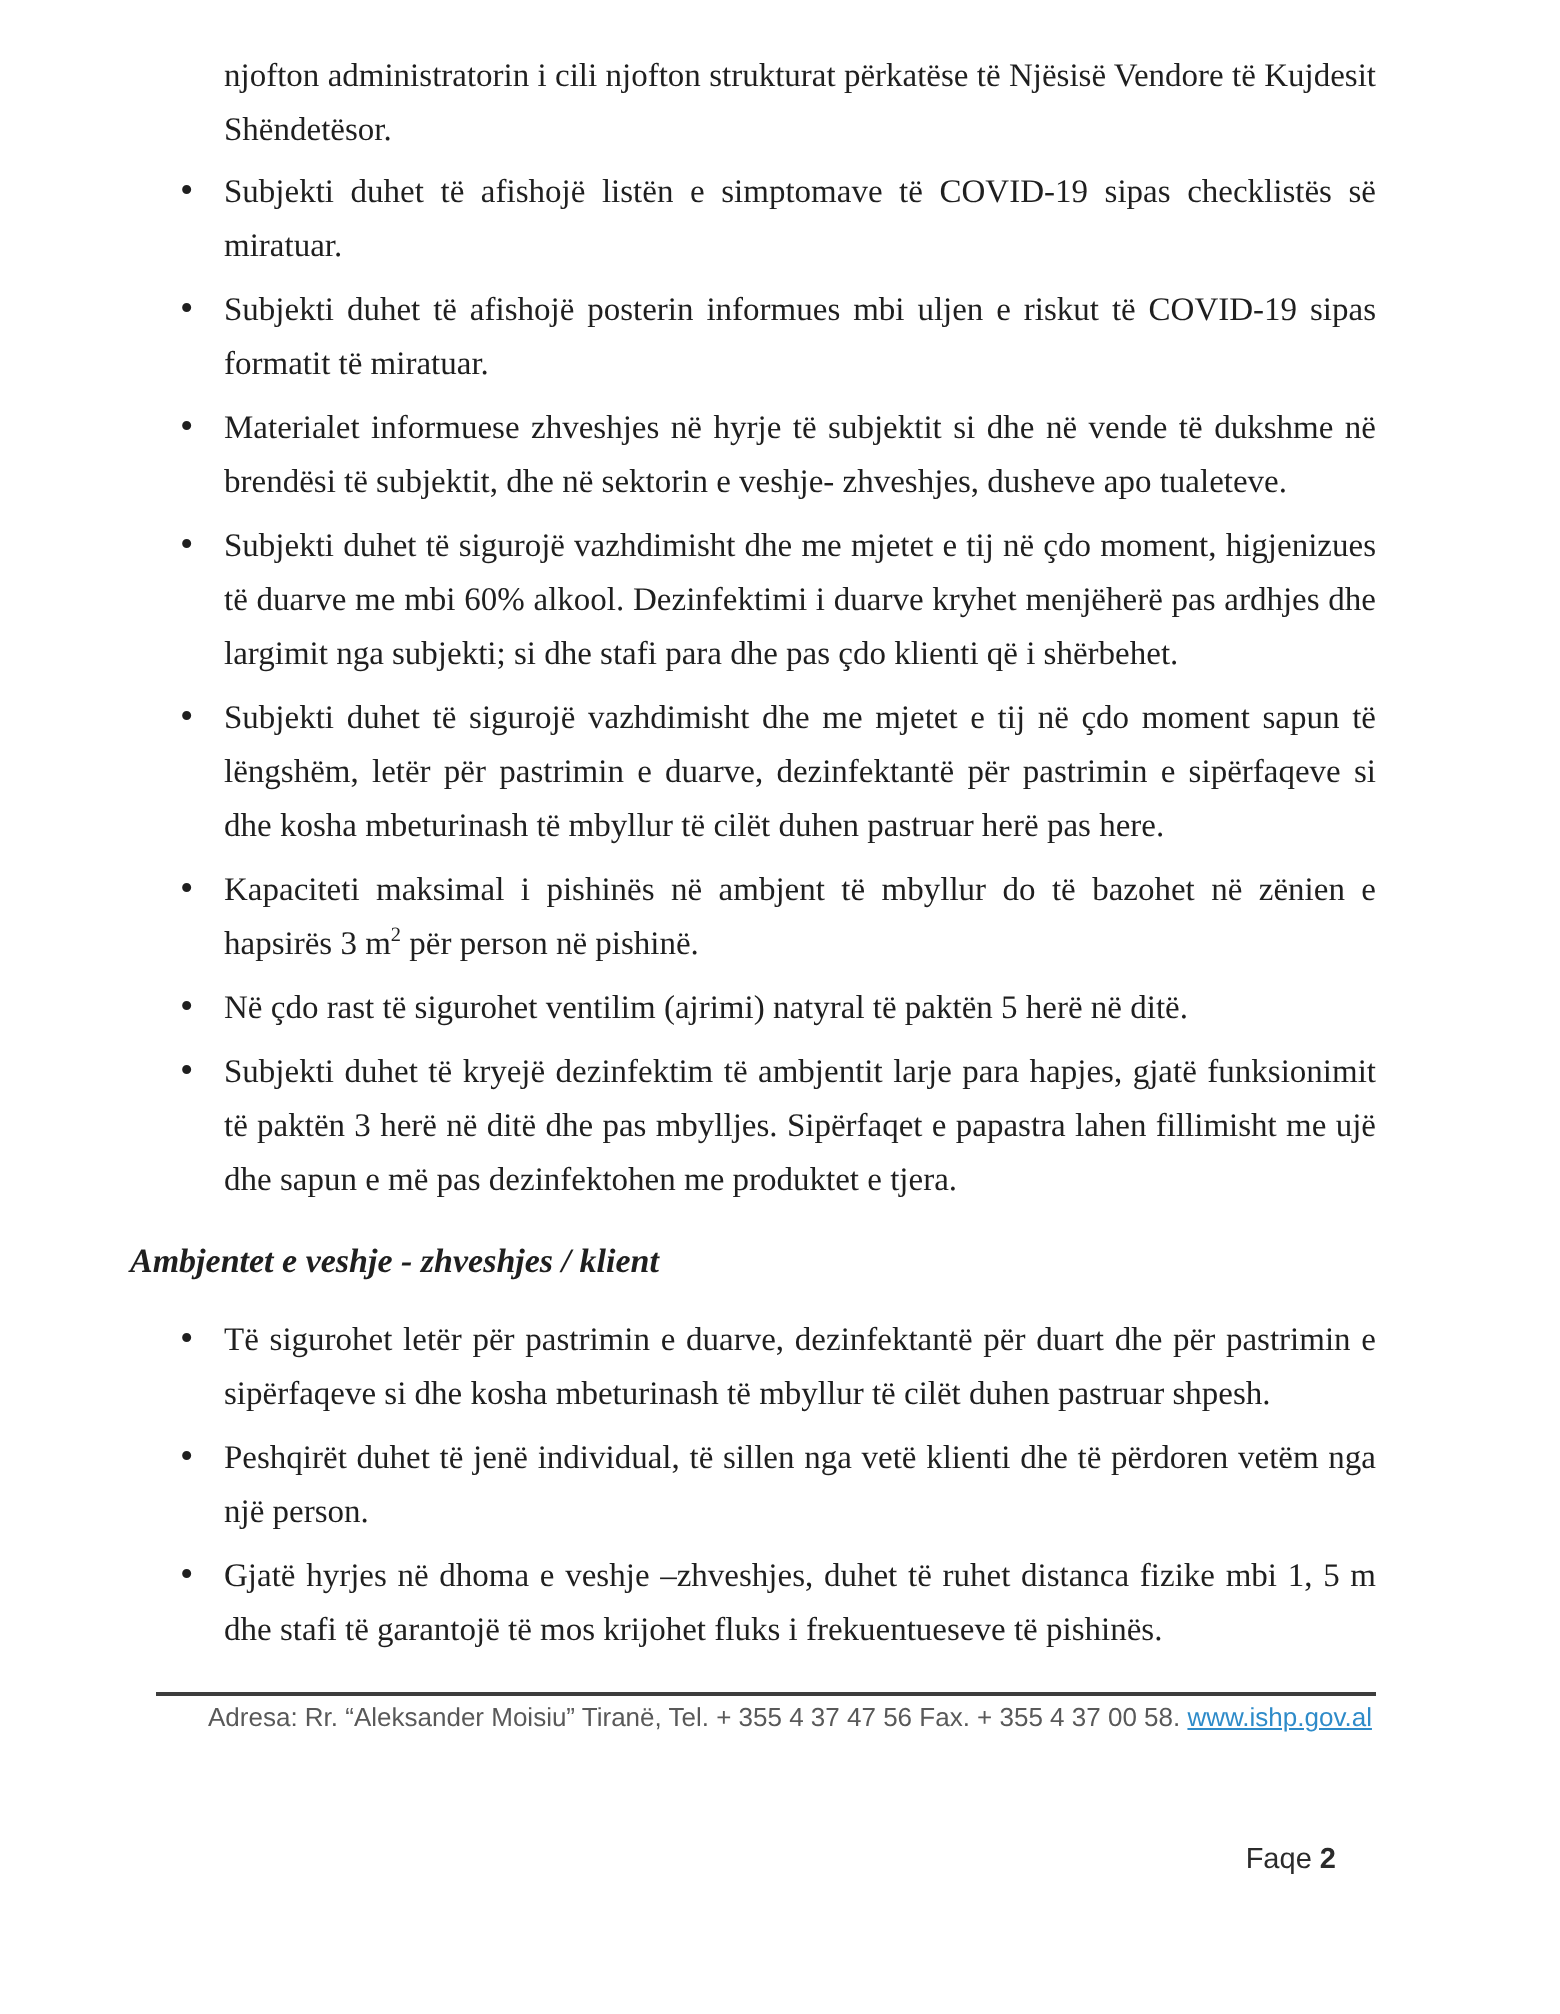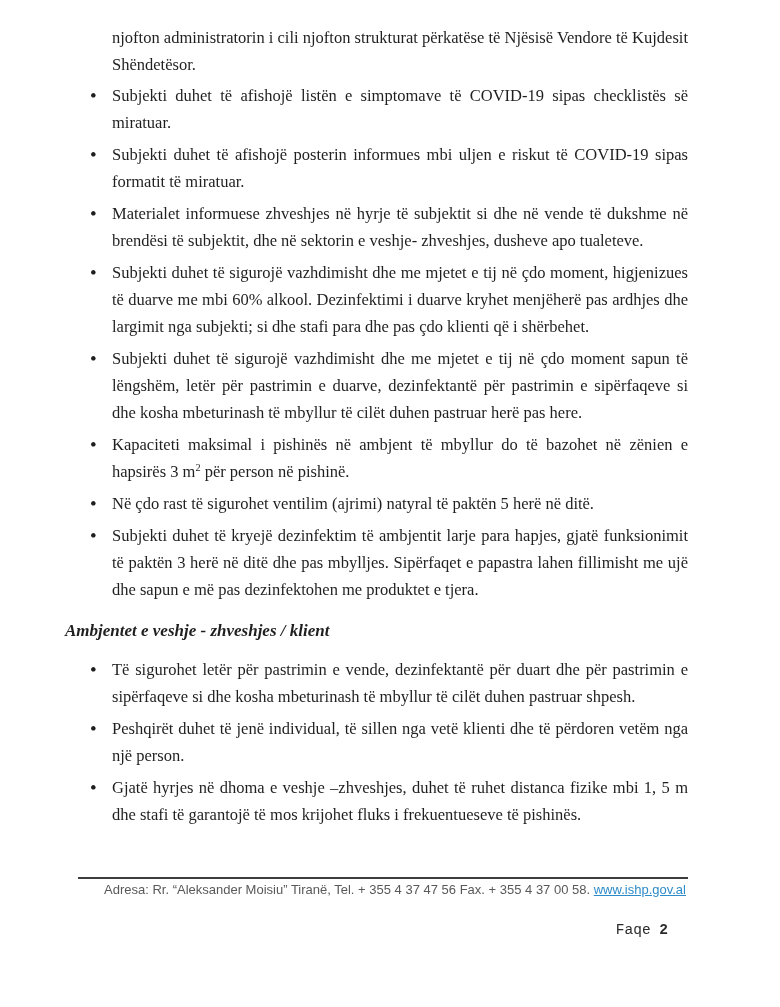--- a/index.html
+++ b/index.html
@@ -60,21 +60,21 @@
   h2.section-heading {
     font-size: 17px;
     line-height: 27px;
     font-weight: bold;
     font-style: italic;
     margin: 14px 0 12px 0;
     color: #1f1f1f;
   }
   .footer {
     position: absolute;
-    top: 877px;
+    top: 846px;
     left: 78px;
     width: 610px;
     border-top: 2px solid #3d3d3d;
     font-family: "Liberation Sans", sans-serif;
     font-size: 13px;
     color: #595959;
     padding-top: 3px;
   }
   .footer-inner {
     padding-left: 26px;
@@ -82,21 +82,21 @@
   }
   .footer a, .footer .link {
     color: #2e8bc9;
     text-decoration: underline;
     cursor: pointer;
   }
   .page-number {
     position: absolute;
     top: 922px;
     right: 80px;
-    font-family: Liberation Mono, monospace;
+    font-family: Liberation Sans, sans-serif;
     font-size: 14.5px;
     color: #2b2b2b;
   }
   .page-number .num { font-weight: bold; }
 </style>
 </head>
 <body>
 
 <div class="page">
   <div class="content">
@@ -110,21 +110,21 @@
       <li>Subjekti duhet të sigurojë vazhdimisht dhe me mjetet e tij në çdo moment, higjenizues të duarve me mbi 60% alkool. Dezinfektimi i duarve kryhet menjëherë pas ardhjes dhe largimit nga subjekti; si dhe stafi para dhe pas çdo klienti që i shërbehet.</li>
       <li>Subjekti duhet të sigurojë vazhdimisht dhe me mjetet e tij në çdo moment sapun të lëngshëm, letër për pastrimin e duarve, dezinfektantë për pastrimin e sipërfaqeve si dhe kosha mbeturinash të mbyllur të cilët duhen pastruar herë pas here.</li>
       <li><span>Kapaciteti maksimal i pishinës në ambjent të mbyllur do të bazohet në zënien e hapsirës 3 m</span><span class="sup">2</span><span> për person në pishinë.</span></li>
       <li>Në çdo rast të sigurohet ventilim (ajrimi) natyral të paktën 5 herë në ditë.</li>
       <li>Subjekti duhet të kryejë dezinfektim të ambjentit larje para hapjes, gjatë funksionimit të paktën 3 herë në ditë dhe pas mbylljes. Sipërfaqet e papastra lahen fillimisht me ujë dhe sapun e më pas dezinfektohen me produktet e tjera.</li>
     </ul>
 
     <h2 class="section-heading">Ambjentet e veshje - zhveshjes / klient</h2>
 
     <ul class="rules body-text">
-      <li>Të sigurohet letër për pastrimin e vende, dezinfektantë për duart dhe për pastrimin e sipërfaqeve si dhe kosha mbeturinash të mbyllur të cilët duhen pastruar shpesh.</li>
+      <li>Të sigurohet letër për pastrimin e duarve, dezinfektantë për duart dhe për pastrimin e sipërfaqeve si dhe kosha mbeturinash të mbyllur të cilët duhen pastruar shpesh.</li>
       <li>Peshqirët duhet të jenë individual, të sillen nga vetë klienti dhe të përdoren vetëm nga një person.</li>
       <li>Gjatë hyrjes në dhoma e veshje –zhveshjes, duhet të ruhet distanca fizike mbi 1, 5 m dhe stafi të garantojë të mos krijohet fluks i frekuentueseve të pishinës.</li>
     </ul>
 
   </div>
 
   <div class="footer">
     <div class="footer-inner"><span>Adresa: Rr. “Aleksander Moisiu” Tiranë, Tel. + 355 4 37 47 56 Fax. + 355 4 37 00 58. </span><span class="link">www.ishp.gov.al</span></div>
   </div>
 

